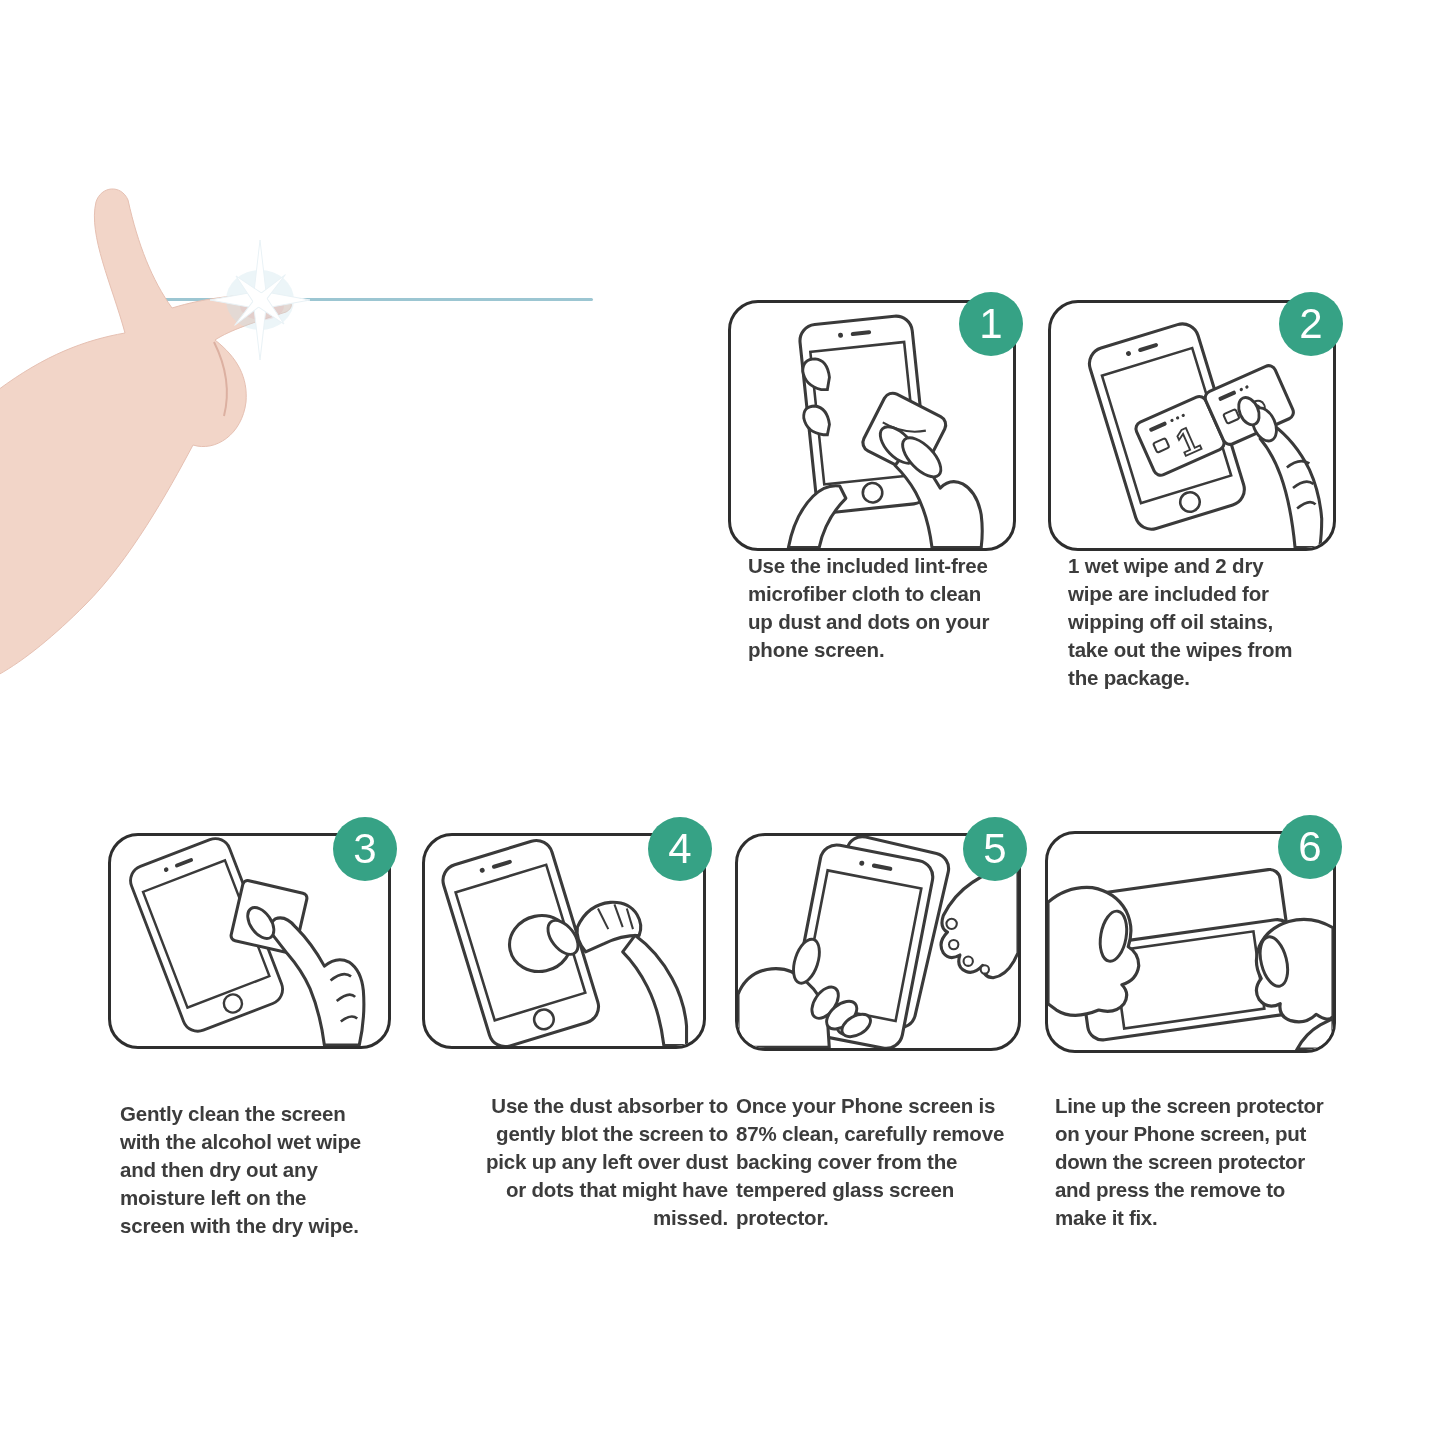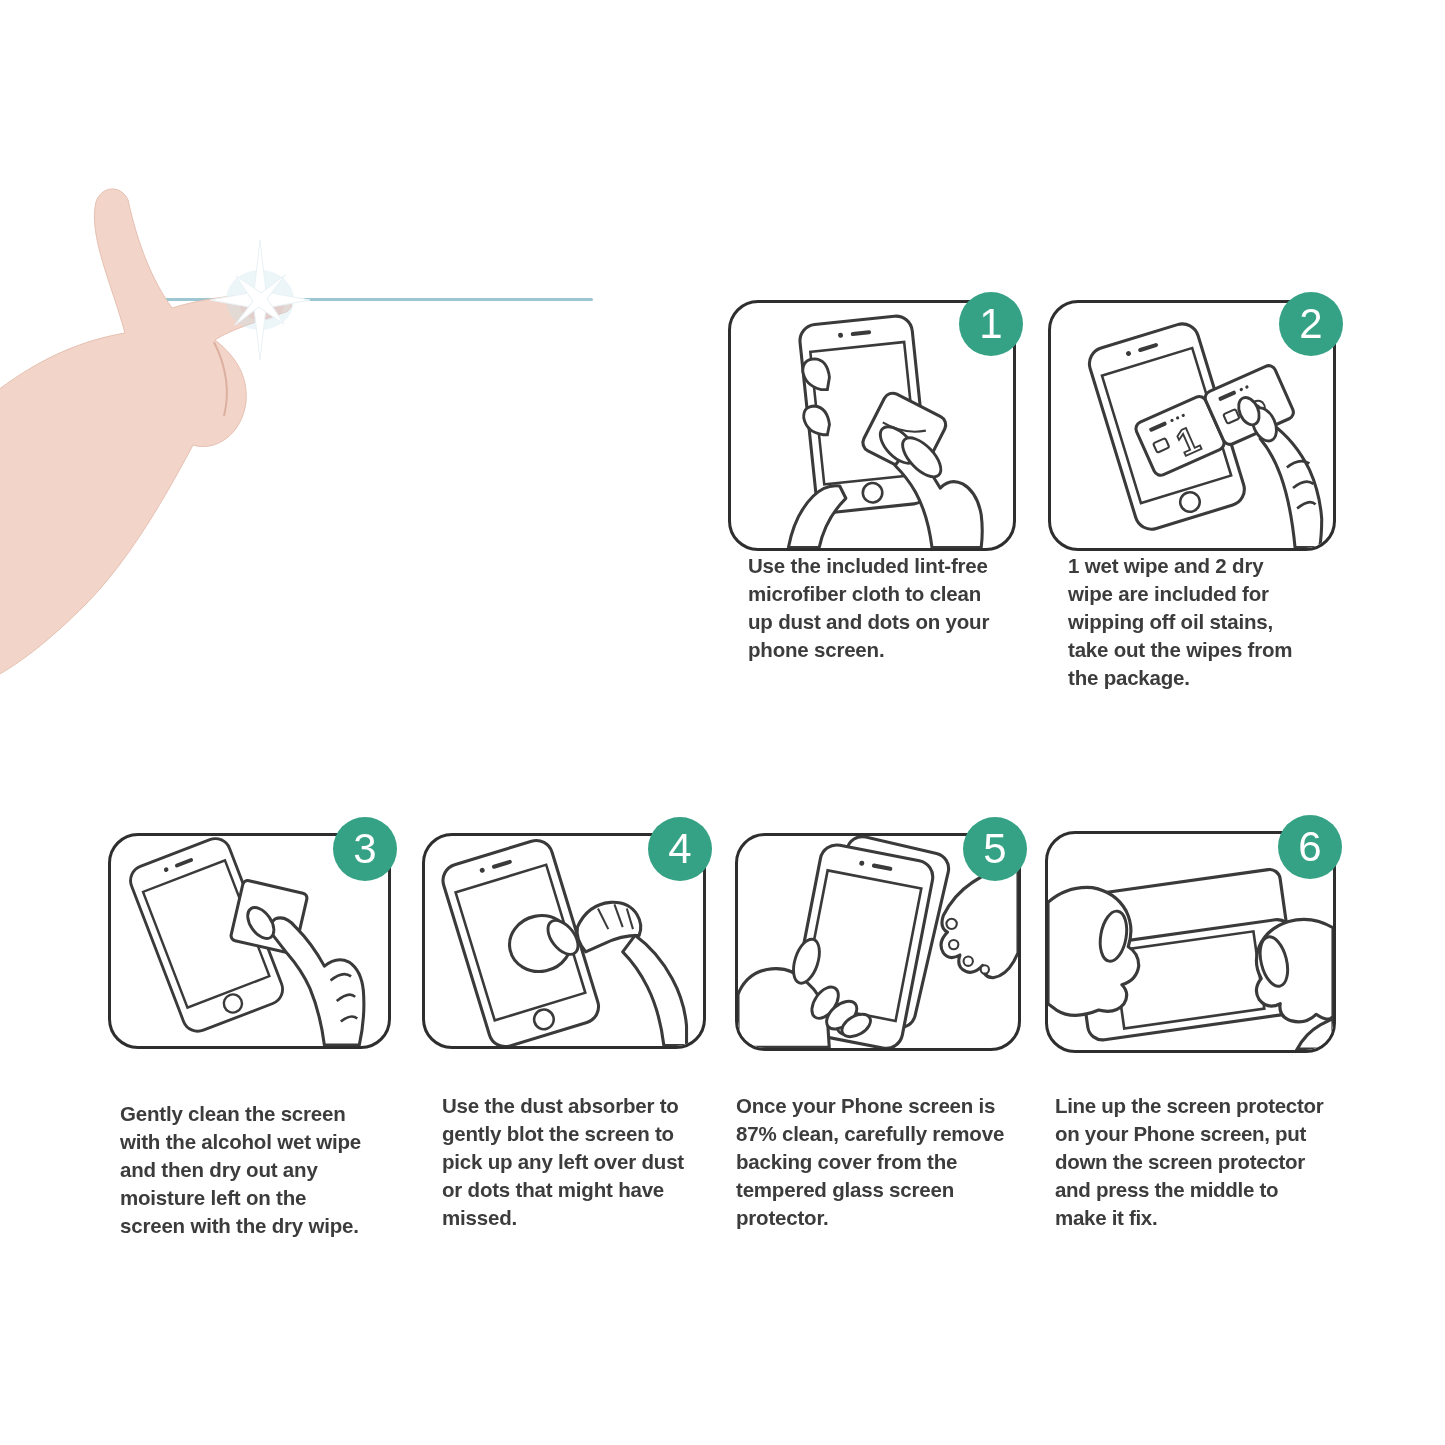--- a/index.html
+++ b/index.html
@@ -25,21 +25,21 @@
   .row2 .badge{top:-16px;right:-12px;}
   .caption{position:absolute;font-weight:700;font-size:20.5px;line-height:28px;color:#3c3c3c;
            white-space:pre-line;letter-spacing:-0.2px;}
   .s1{left:728px;top:300px;width:282px;} .s1 .figure{width:282px;height:245px;}
   .s1 .caption{left:20px;top:252px;width:310px;}
   .s2{left:1048px;top:300px;width:282px;} .s2 .figure{width:282px;height:245px;}
   .s2 .caption{left:20px;top:252px;width:300px;}
   .s3{left:108px;top:833px;width:277px;} .s3 .figure{width:277px;height:210px;}
   .s3 .caption{left:12px;top:259px;width:300px;margin-top:8px;}
   .s4{left:422px;top:833px;width:278px;} .s4 .figure{width:278px;height:210px;}
-  .s4 .caption{left:20px;top:259px;width:300px;}
+  .s4 .caption{left:6px;top:259px;width:300px;text-align:right;}
   .s5{left:735px;top:833px;width:280px;} .s5 .figure{width:280px;height:212px;}
   .s5 .caption{left:1px;top:259px;width:330px;}
   .s6{left:1045px;top:831px;width:285px;} .s6 .figure{width:285px;height:216px;}
   .s6 .caption{left:10px;top:261px;width:320px;letter-spacing:-0.3px;}
 </style>
 </head>
 <body>
 
 <svg aria-hidden="true" style="position:absolute;width:0;height:0;overflow:hidden">
   <defs>
@@ -210,17 +210,17 @@
         <ellipse cx="62" cy="96" rx="12" ry="24" transform="rotate(10 62 96)" fill="#fff" stroke="#3a3a3a" stroke-width="2.8"></ellipse>
         <path d="M270,88 Q250,76 228,82 Q208,88 200,106 Q194,122 202,136 Q194,146 200,156 Q208,166 220,160 Q218,172 230,176 Q244,180 254,170 Q266,178 270,172 Z" fill="#fff" stroke="#3a3a3a" stroke-width="3" stroke-linejoin="round"></path>
         <ellipse cx="214" cy="120" rx="12" ry="24" transform="rotate(-14 214 120)" fill="#fff" stroke="#3a3a3a" stroke-width="2.8"></ellipse>
         <path d="M236,203 Q244,188 258,180 L270,174 L270,203 Z" fill="#fff" stroke="#3a3a3a" stroke-width="3"></path>
       </svg>
     </div>
     <div class="badge">6</div>
     <div class="caption">Line up the screen protector
 on your Phone screen, put
 down the screen protector
-and press the middle to
+and press the remove to
 make it fix.</div>
   </div>
 
 </div>
 
 </body></html>

